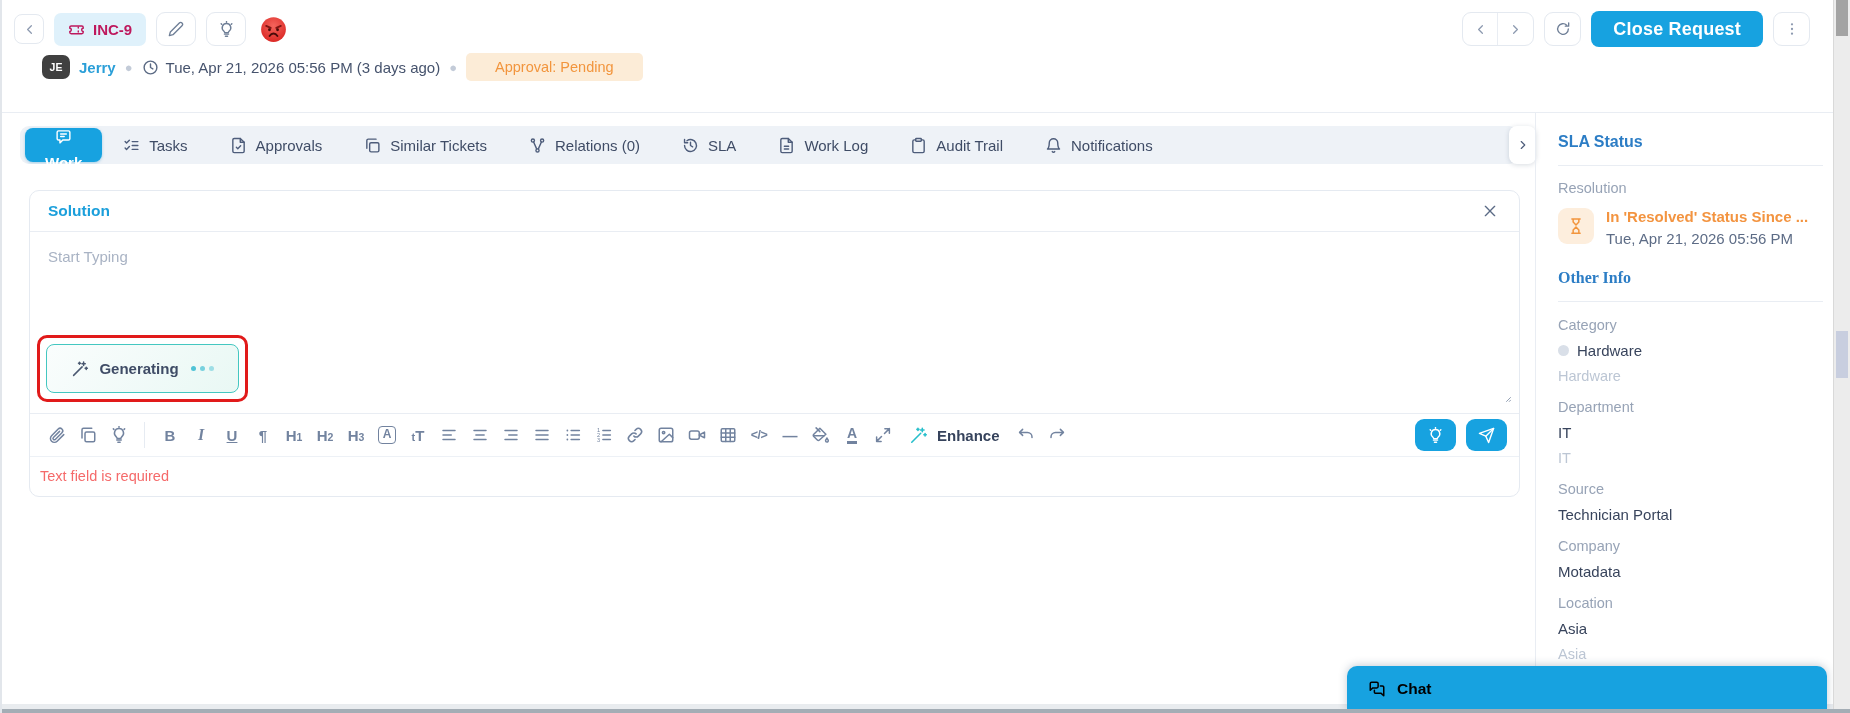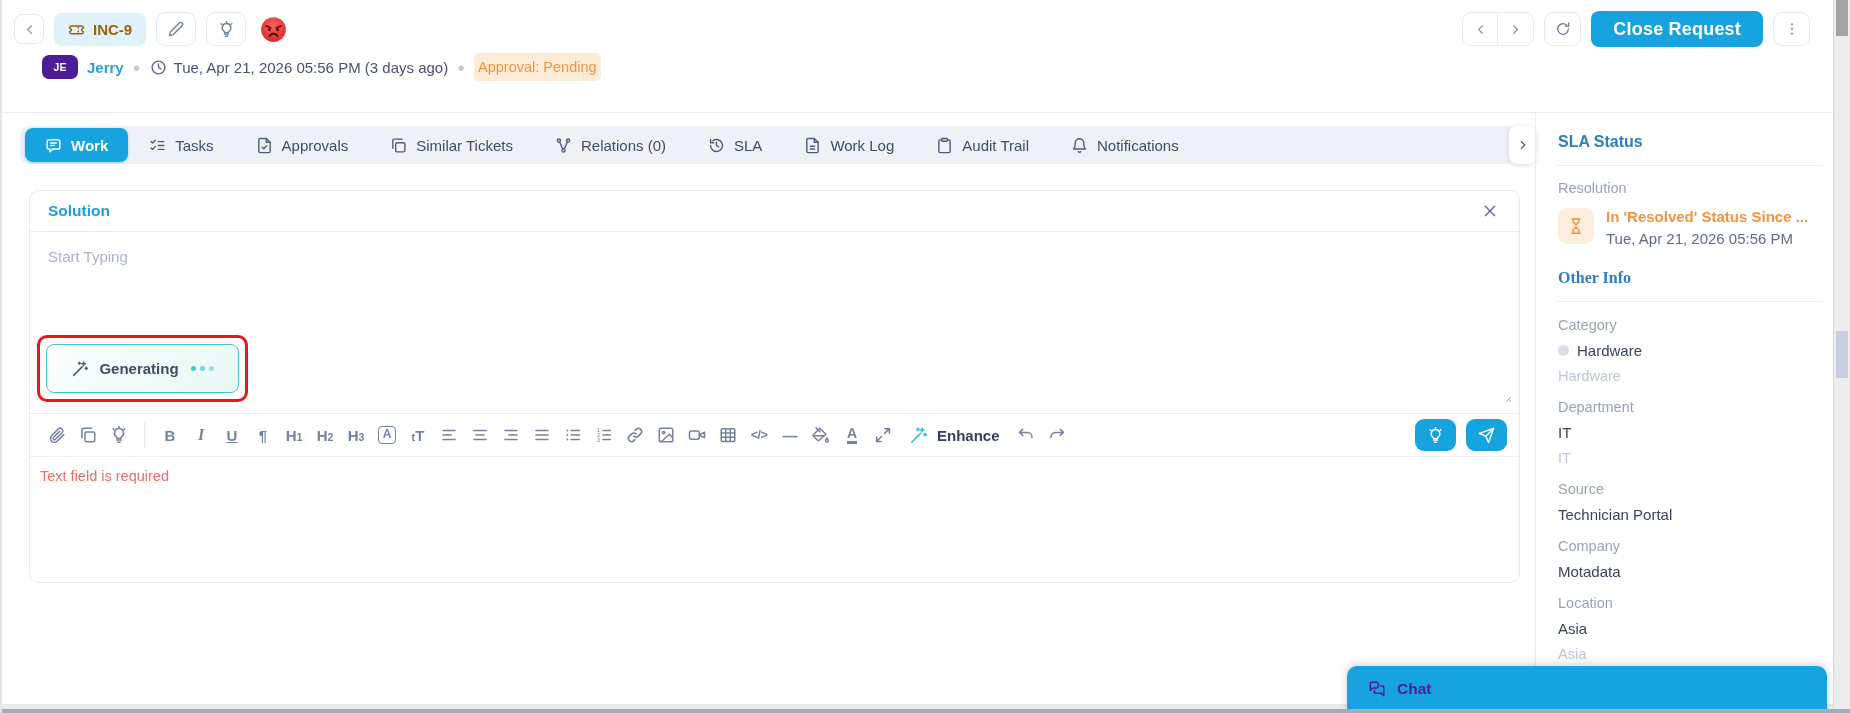--- a/index.html
+++ b/index.html
@@ -11,58 +11,58 @@
   svg { display:block; }
   button { background:none; border:none; cursor:pointer; font-family:inherit; }
 
   
   .hdr-row1 { position:absolute; top:10px; left:12px; right:40px; height:38px;
               display:flex; align-items:center; gap:10px; }
   .icon-btn { display:flex; align-items:center; justify-content:center;
               border:1px solid #e4e9f0; border-radius:9px; color:#6e7e96; background:#fff; }
   .back-btn { width:30px; height:30px; border-radius:8px; color:#8d9ab0; }
   .ticket-badge { display:flex; align-items:center; gap:8px; height:33px; padding:0 14px;
-                  background:#dff1fb; border-radius:7px; color:#a16207; font-weight:700; font-size:15px; }
+                  background:#dff1fb; border-radius:7px; color:#be185d; font-weight:700; font-size:15px; }
   .page-title { font-size:20.5px; font-weight:700; color:#323e56; margin-left:6px; letter-spacing:.1px; }
   .sq-btn { width:40px; height:34px; }
   .emoji { width:27px; height:27px; margin-left:4px; }
   .hdr-spacer { flex:1; }
   .pager { display:flex; height:34px; border:1px solid #e4e9f0; border-radius:9px; overflow:hidden; background:#fff; }
   .pager button { width:35px; display:flex; align-items:center; justify-content:center; color:#8d9ab0; }
   .pager button:first-child { border-right:1px solid #e9edf3; }
   .refresh-btn { width:37px; height:34px; }
   .primary-btn { height:36px; padding:0 22px; background:var(--accent); color:#fff; border-radius:8px;
                  font-size:18px; font-weight:700; letter-spacing:.2px; }
   .kebab-btn { width:37px; height:34px; color:#8d9ab0; }
 
   .hdr-row2 { position:absolute; top:53px; left:40px; display:flex; align-items:center; gap:9px; font-size:15px; }
-  .avatar { width:36px; height:24px; border-radius:7px; background:#4c1d95; color:#fff; font-size:10.5px;
+  .avatar { width:28px; height:24px; border-radius:7px; background:#404040; color:#fff; font-size:10.5px;
             font-weight:700; display:flex; align-items:center; justify-content:center; }
   .req-name { color:#2b9fd8; font-weight:600; }
   .dot-sep { color:#c3cbd8; font-size:13px; }
   .ts-wrap { display:flex; align-items:center; gap:7px; color:#46536d; }
   .ts-wrap .ic { color:#5b6a84; }
-  .pill-badge { background:#fcecd7; color:#f2953d; border-radius:5px; padding:6px 4px; font-size:14.5px; font-weight:500; }
+  .pill-badge { background:#fcecd7; color:#f2953d; border-radius:5px; padding:6px 29px; font-size:14.5px; font-weight:500; }
   .hdr-divider { position:absolute; top:112px; left:0; right:17px; height:1px; background:#e9edf3; }
 
   
   .tabbar { position:absolute; top:126px; left:18px; width:1498px; height:38px; background:#eef2f7;
             border-radius:9px; display:flex; align-items:center; padding:0 3px; overflow:hidden; }
   .tab { display:flex; align-items:center; gap:9px; height:38px; padding:0 21px;
          color:#3f4c66; font-size:15px; font-weight:500; white-space:nowrap; }
   .tab .tab-ic { color:#4e5d7b; }
   .tab.active { background:var(--accent); color:#fff; border-radius:8px; height:34px; font-weight:700;
-                padding:0 20px; margin-left:2px; box-shadow:0 1px 3px rgba(23,140,200,.35); }
+                padding:0 20px; margin-left:2px; box-shadow:0 1px 3px rgba(23,140,200,.35);flex-direction:column; }
   .tab.active .tab-ic { color:#fff; }
   .tab-scroll { position:absolute; top:126px; left:1507px; width:27px; height:38px; background:#fff;
                 border-radius:8px; color:#4e5d7b; display:flex; align-items:center; justify-content:center;
                 box-shadow:0 1px 5px rgba(40,60,90,.18); }
 
   
-  .card { position:absolute; left:27px; top:190px; width:1491px; height:393px;
+  .card { position:absolute; left:27px; top:190px; width:1491px; height:307px;
           border:1px solid #e5eaf1; border-radius:10px; background:#fff; }
   .card-head { height:41px; display:flex; align-items:center; padding:0 18px; border-bottom:1px solid #e9edf3; }
   .card-title { color:#1b9fdb; font-size:15.5px; font-weight:700; }
   .card-close { margin-left:auto; color:#5b6b86; width:22px; height:22px;
                 display:flex; align-items:center; justify-content:center; }
   .editor { position:relative; height:181px; }
   .editor-ph { position:absolute; top:16px; left:18px; color:#a9b3c4; font-size:15px; }
   .annotation { position:absolute; left:7px; top:103px; width:211px; height:67px;
                 border:3px solid #e11a1a; border-radius:10px; }
   .gen-btn { position:absolute; left:6px; right:6px; top:6px; bottom:6px;
@@ -113,21 +113,21 @@
   .oi-heading { margin-top:22px;font-family:Liberation Serif, serif; }
   .field { margin-top:15px; }
   .field .f-label { color:#97a3b6; font-size:14.5px; }
   .f-valrow { display:flex; align-items:center; gap:8px; margin-top:9px; }
   .f-dot { width:11px; height:11px; border-radius:50%; background:#d9dfe8; }
   .f-value { color:#38445c; font-size:15px; font-weight:500; }
   .f-sub { color:#bcc6d4; font-size:14.5px; margin-top:9px; }
 
   
   .chat-bar { position:absolute; left:1345px; top:666px; width:480px; height:45px; background:var(--accent);
-              border-radius:10px 10px 0 0; color:#4c1d95; display:flex; align-items:center; gap:11px;
+              border-radius:10px 10px 0 0; color:#000000; display:flex; align-items:center; gap:11px;
               padding-left:21px; font-size:15.5px; font-weight:700; box-shadow:0 -1px 8px rgba(30,60,90,.25); z-index:5; }
 
   
   .scrollbar { position:absolute; right:0; top:0; width:17px; height:713px; background:#ececec;
                border-left:1px solid #d9d9d9; z-index:6; }
   .sb-thumb { position:absolute; left:2px; right:2px; top:0; height:36px; background:#a3a3a3; }
   .sb-marker { position:absolute; left:2px; right:2px; top:331px; height:47px; background:#c8cedf; }
   .edge-strip { position:absolute; left:0; right:17px; bottom:4px; height:5px; background:#e9ecef; z-index:4; }
   .edge-line { position:absolute; left:0; right:0; bottom:0; height:4px; background:#a4adb5; z-index:7; }
 </style>

